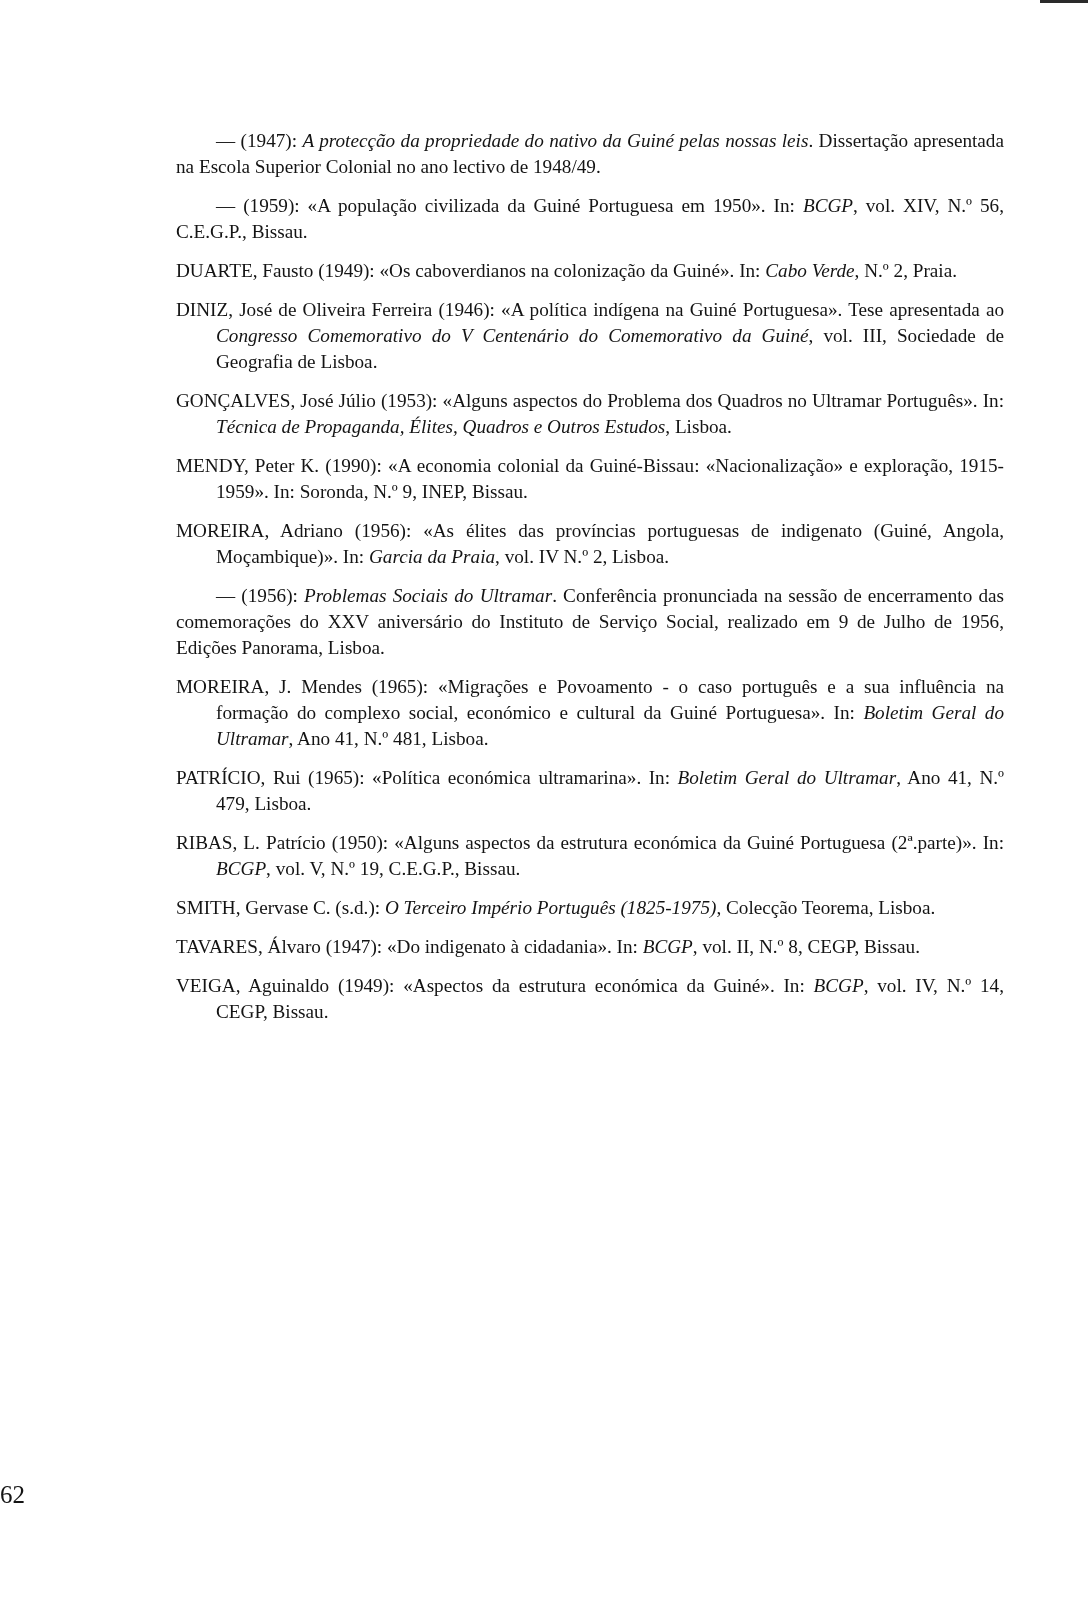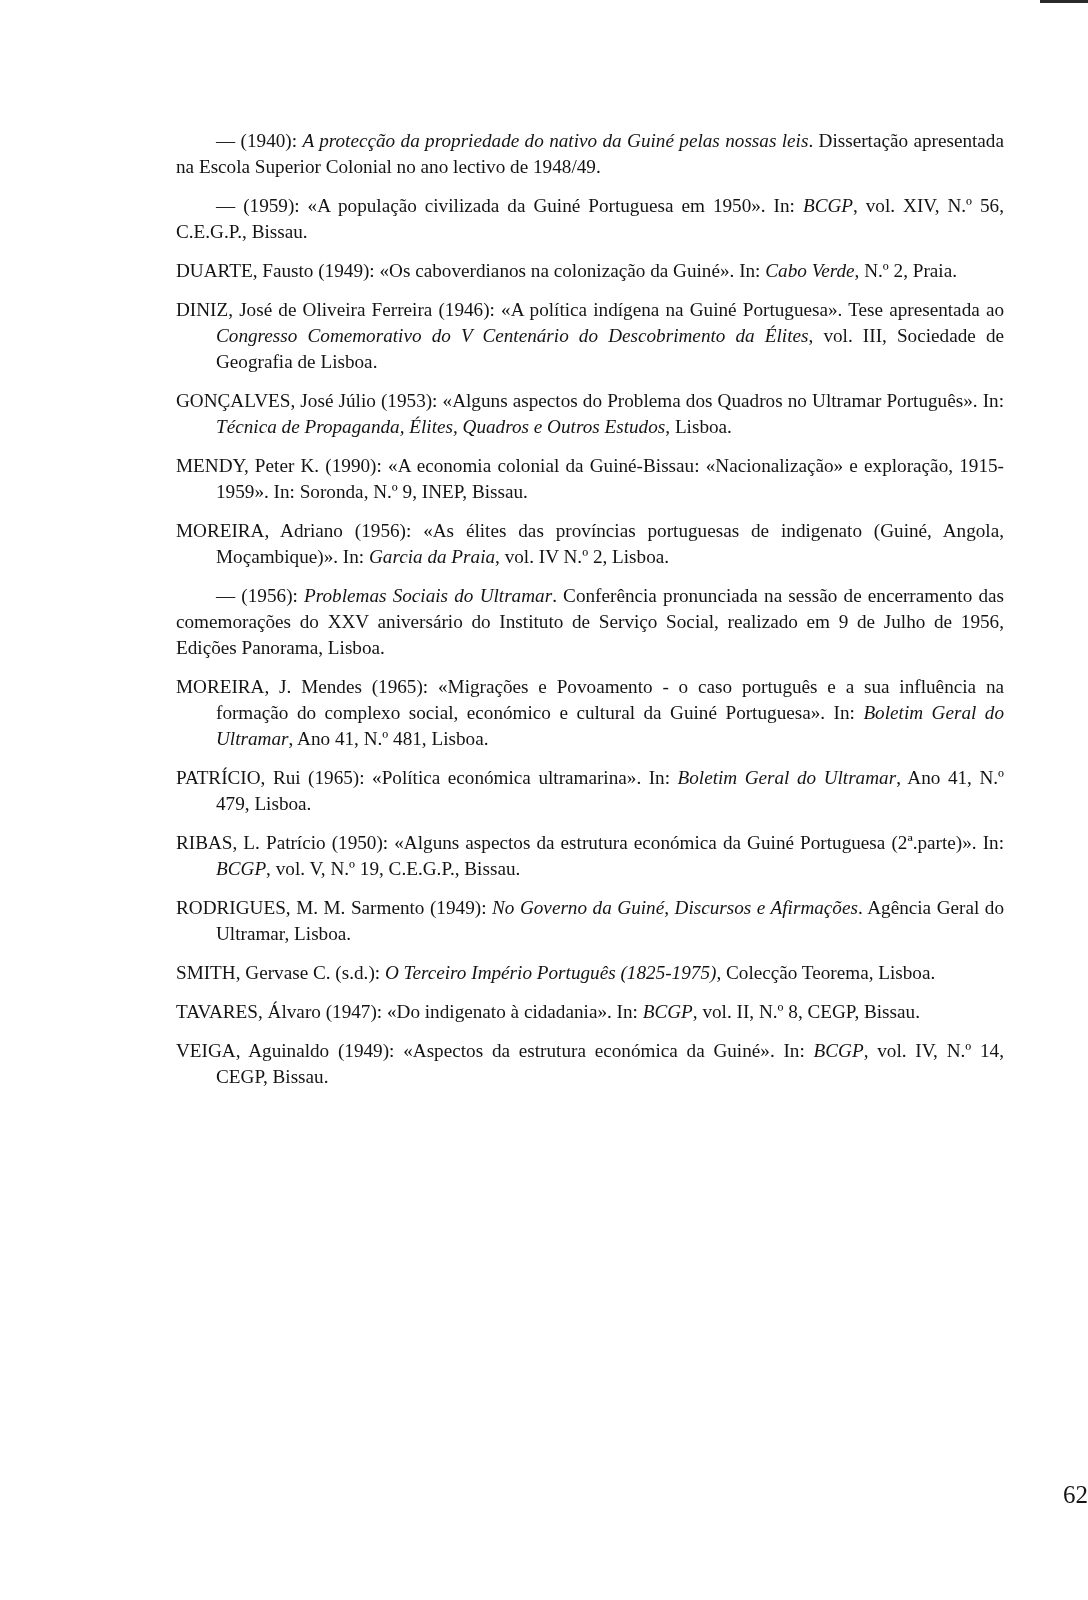--- a/index.html
+++ b/index.html
@@ -23,39 +23,38 @@
     }
     .entry.cont {
       padding-left: 40px; text-indent: 0;
     }
     .entry.cont.full {
       padding-left: 0; text-indent: 40px;
     }
     .entry .it { font-style: italic; margin-top: 28px; }
     .page-number {
       position: absolute; left: 0; width: 1088px; top: 1480px;
-      text-align: right; font-size: 25px; line-height: 30px;
+      text-align: left; font-size: 25px; line-height: 30px;
     }
   </style>
 </head>
 <body>
 
 <div class="corner-mark"></div>
 
 <div class="page" id="entries">
-    <p class="entry cont full"><span>— (1940): </span><span class="it">A protecção da propriedade do nativo da Guiné pelas nossas leis</span><span>. Dissertação apresentada na Escola Superior Colonial no ano lectivo de 1948/49.</span></p>
+    <p class="entry cont full"><span>— (1947): </span><span class="it">A protecção da propriedade do nativo da Guiné pelas nossas leis</span><span>. Dissertação apresentada na Escola Superior Colonial no ano lectivo de 1948/49.</span></p>
     <p class="entry cont full"><span>— (1959): «A população civilizada da Guiné Portuguesa em 1950». In: </span><span class="it">BCGP</span><span>, vol. XIV, N.º 56, C.E.G.P., Bissau.</span></p>
     <p class="entry"><span>DUARTE, Fausto (1949): «Os caboverdianos na colonização da Guiné». In: </span><span class="it">Cabo Verde</span><span>, N.º 2, Praia.</span></p>
-    <p class="entry"><span>DINIZ, José de Oliveira Ferreira (1946): «A política indígena na Guiné Portuguesa». Tese apresentada ao </span><span class="it">Congresso Comemorativo do V Centenário do Descobrimento da Élites</span><span>, vol. III, Sociedade de Geografia de Lisboa.</span></p>
+    <p class="entry"><span>DINIZ, José de Oliveira Ferreira (1946): «A política indígena na Guiné Portuguesa». Tese apresentada ao </span><span class="it">Congresso Comemorativo do V Centenário do Comemorativo da Guiné</span><span>, vol. III, Sociedade de Geografia de Lisboa.</span></p>
     <p class="entry"><span>GONÇALVES, José Júlio (1953): «Alguns aspectos do Problema dos Quadros no Ultramar Português». In: </span><span class="it">Técnica de Propaganda, Élites, Quadros e Outros Estudos</span><span>, Lisboa.</span></p>
     <p class="entry"><span>MENDY, Peter K. (1990): «A economia colonial da Guiné-Bissau: «Nacionalização» e exploração, 1915-1959». In: Soronda, N.º 9, INEP, Bissau.</span></p>
     <p class="entry"><span>MOREIRA, Adriano (1956): «As élites das províncias portuguesas de indigenato (Guiné, Angola, Moçambique)». In: </span><span class="it">Garcia da Praia</span><span>, vol. IV N.º 2, Lisboa.</span></p>
     <p class="entry cont full"><span>— (1956): </span><span class="it">Problemas Sociais do Ultramar</span><span>. Conferência pronunciada na sessão de encerramento das comemorações do XXV aniversário do Instituto de Serviço Social, realizado em 9 de Julho de 1956, Edições Panorama, Lisboa.</span></p>
     <p class="entry"><span>MOREIRA, J. Mendes (1965): «Migrações e Povoamento - o caso português e a sua influência na formação do complexo social, económico e cultural da Guiné Portuguesa». In: </span><span class="it">Boletim Geral do Ultramar</span><span>, Ano 41, N.º 481, Lisboa.</span></p>
     <p class="entry"><span>PATRÍCIO, Rui (1965): «Política económica ultramarina». In: </span><span class="it">Boletim Geral do Ultramar</span><span>, Ano 41, N.º 479, Lisboa.</span></p>
     <p class="entry"><span>RIBAS, L. Patrício (1950): «Alguns aspectos da estrutura económica da Guiné Portuguesa (2ª.parte)». In: </span><span class="it">BCGP</span><span>, vol. V, N.º 19, C.E.G.P., Bissau.</span></p>
-    <p class="entry"><span>RODRIGUES, M. M. Sarmento (1949): </span><span class="it">No Governo da Guiné, Discursos e Afirmações</span><span>. Agência Geral do Ultramar, Lisboa.</span></p>
     <p class="entry"><span>SMITH, Gervase C. (s.d.): </span><span class="it">O Terceiro Império Português (1825-1975)</span><span>, Colecção Teorema, Lisboa.</span></p>
     <p class="entry"><span>TAVARES, Álvaro (1947): «Do indigenato à cidadania». In: </span><span class="it">BCGP</span><span>, vol. II, N.º 8, CEGP, Bissau.</span></p>
     <p class="entry"><span>VEIGA, Aguinaldo (1949): «Aspectos da estrutura económica da Guiné». In: </span><span class="it">BCGP</span><span>, vol. IV, N.º 14, CEGP, Bissau.</span></p>
   </div>
 
 <div class="page-number">62</div>
 
 </body></html>

